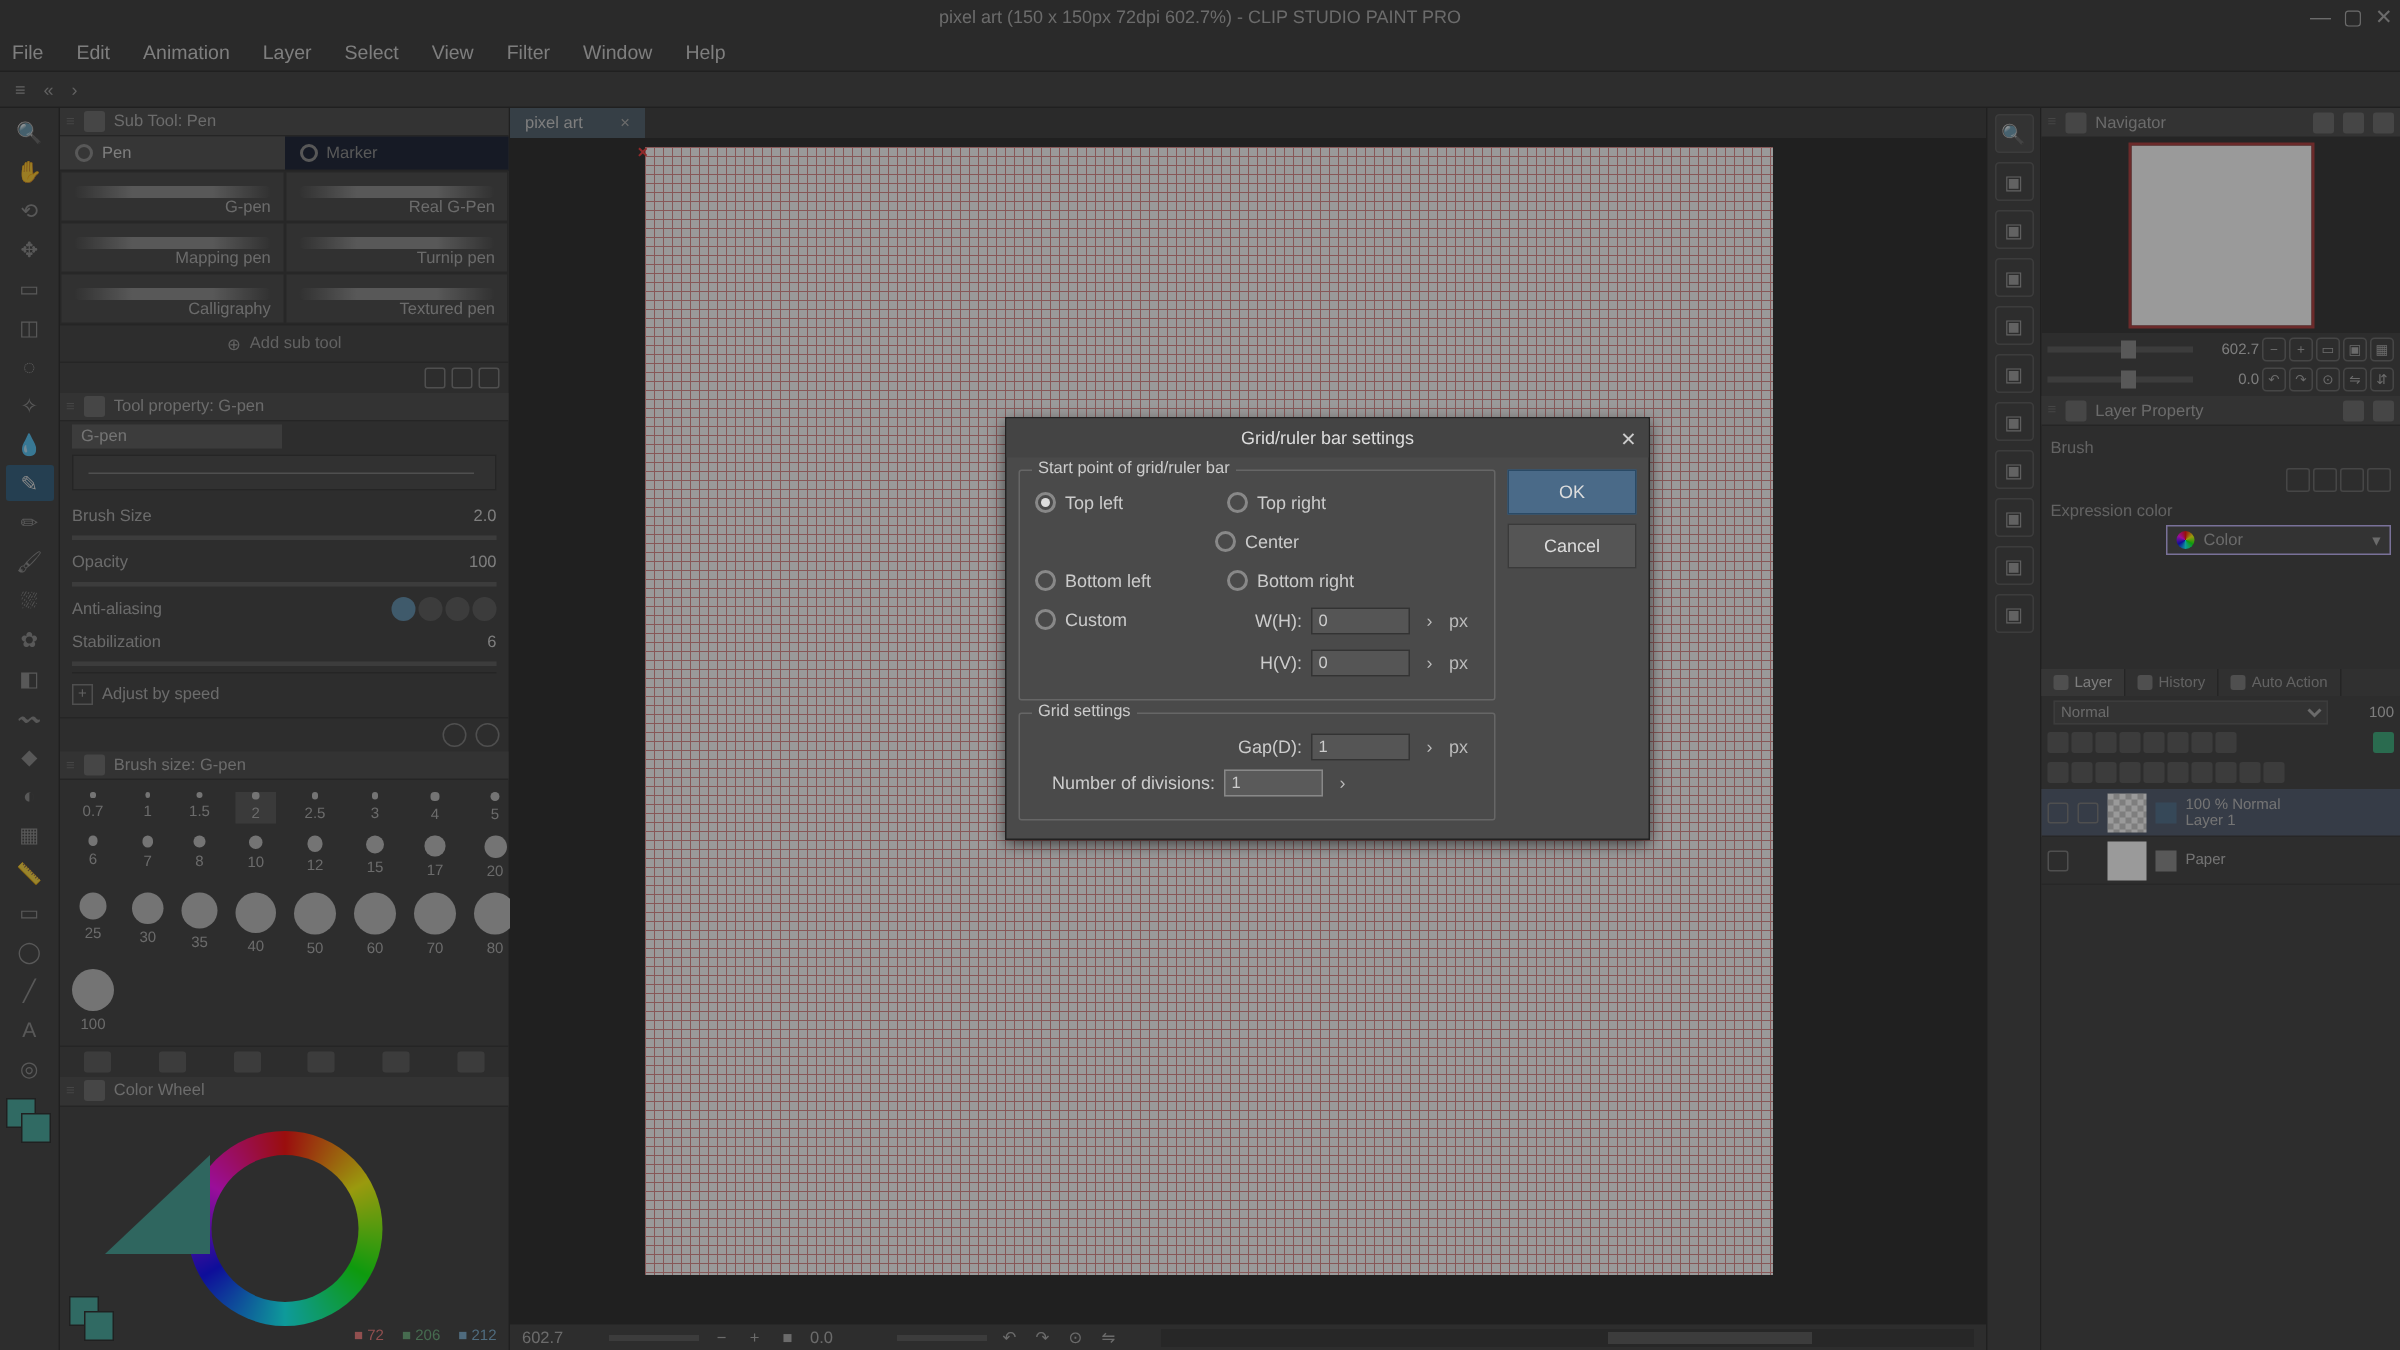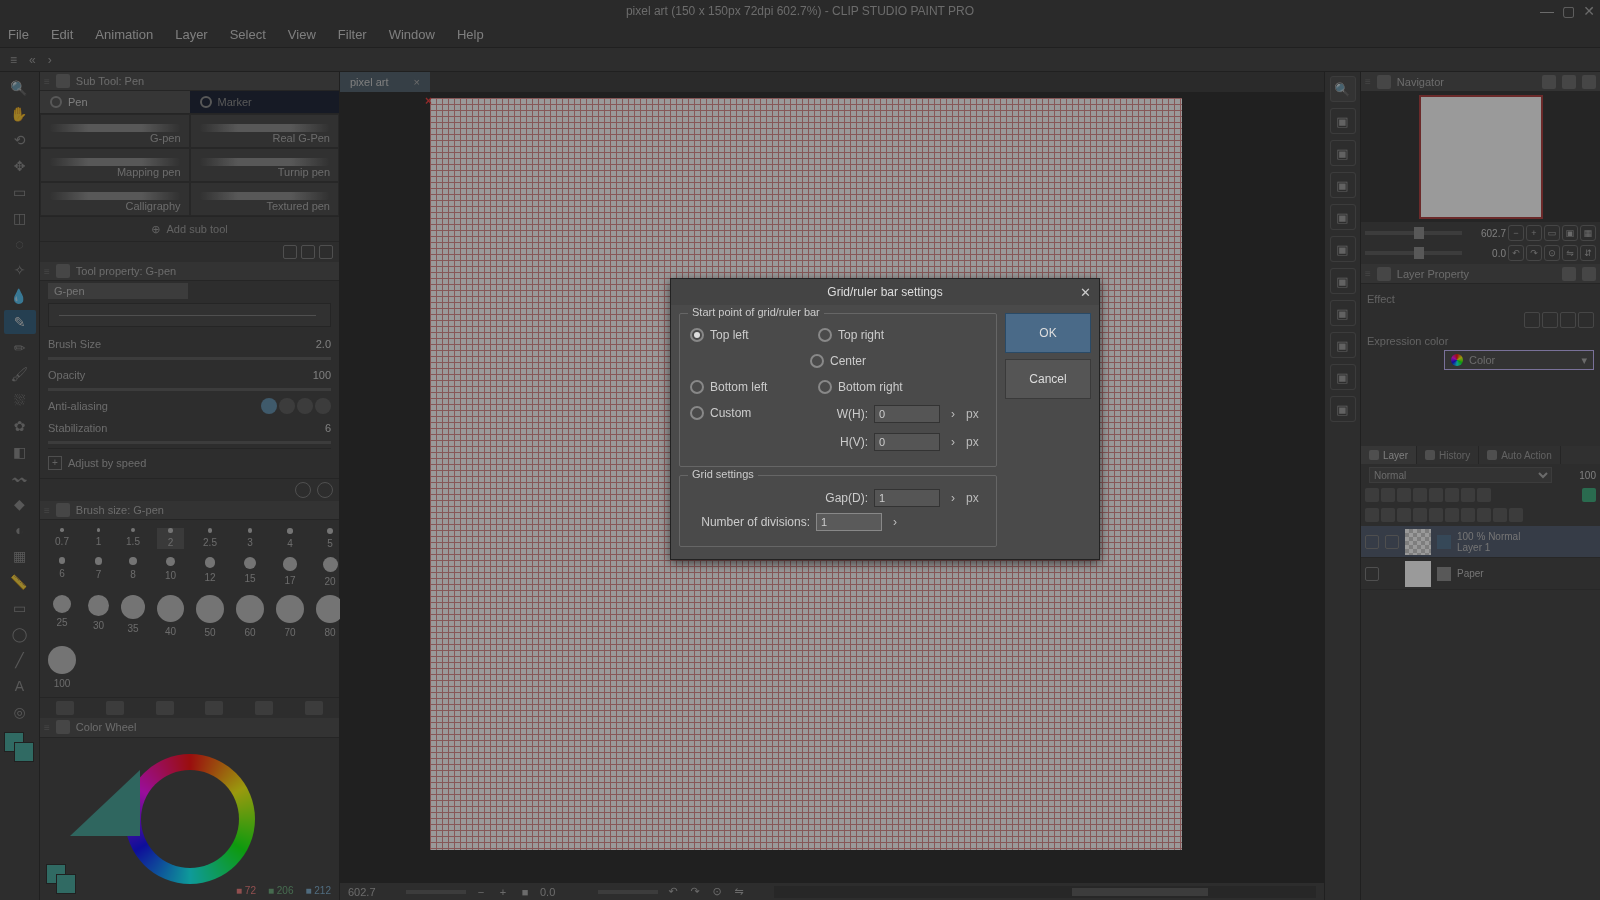--- a/index.html
+++ b/index.html
@@ -143,21 +143,21 @@
 .radio { width:14px; height:14px; border-radius:50%; border:2px solid #888; display:inline-flex; align-items:center; justify-content:center;}
 .radio.checked::after{content:""; width:6px; height:6px; border-radius:50%; background:#ddd;}
 .grid2 { display:grid; grid-template-columns: 1fr; row-gap:4px;}
 .wh-row { display:flex; align-items:center; justify-content:flex-end; gap:6px; height:24px; font-size:12px;}
 .wh-row label{ min-width:50px; text-align:right; color:#ccc;}
 .num-input { width:66px; height:18px; background:#555; border:1px solid #333; color:#ccc; padding:0 4px; font-size:11px;}
 .num-input.active { background:#5a5a5a; border:1px solid #888;}
 .unit { width:20px; color:#bbb;}
 .spin { color:#bbb; font-size:12px; width:14px; text-align:center;}
 .dialog-right { width:86px; display:flex; flex-direction:column; gap:6px;}
-.dbtn { height:40px; background:#555; border:1px solid #3a3a3a; display:flex; align-items:center; justify-content:center; font-size:12px; color:#ddd; cursor:pointer;}
+.dbtn { height:30px; background:#555; border:1px solid #3a3a3a; display:flex; align-items:center; justify-content:center; font-size:12px; color:#ddd; cursor:pointer;}
 .dbtn.primary { background:#4a6a88; border:1px solid #2a4a66;}
 </style>
 </head>
 <body>
 
 <div class="titlebar">
   <span class="titlebar-text">pixel art (150 x 150px 72dpi 602.7%)  - CLIP STUDIO PAINT PRO</span>
   <div class="titlebar-controls">
     <span>—</span>
     <span>▢</span>
@@ -526,21 +526,21 @@
 
     <div class="panel-header">
       <span class="grip">≡</span>
         <span class="picon"></span>
       <span class="ptitle">Layer Property</span>
       <div style="flex:1"></div>
       <span class="picon"></span>
       <span class="picon"></span>
     </div>
     <div class="layer-prop-body">
-      <div class="lp-row">Effect</div>
+      <div class="lp-row">Brush</div>
       <div class="lp-effect-ctrls">
           <div class="lpc"></div>
           <div class="lpc"></div>
           <div class="lpc"></div>
           <div class="lpc"></div>
         </div>
       <div class="lp-row">Expression color</div>
       <div class="color-sel">
           <span class="cir"></span>
           <span>Color</span>

